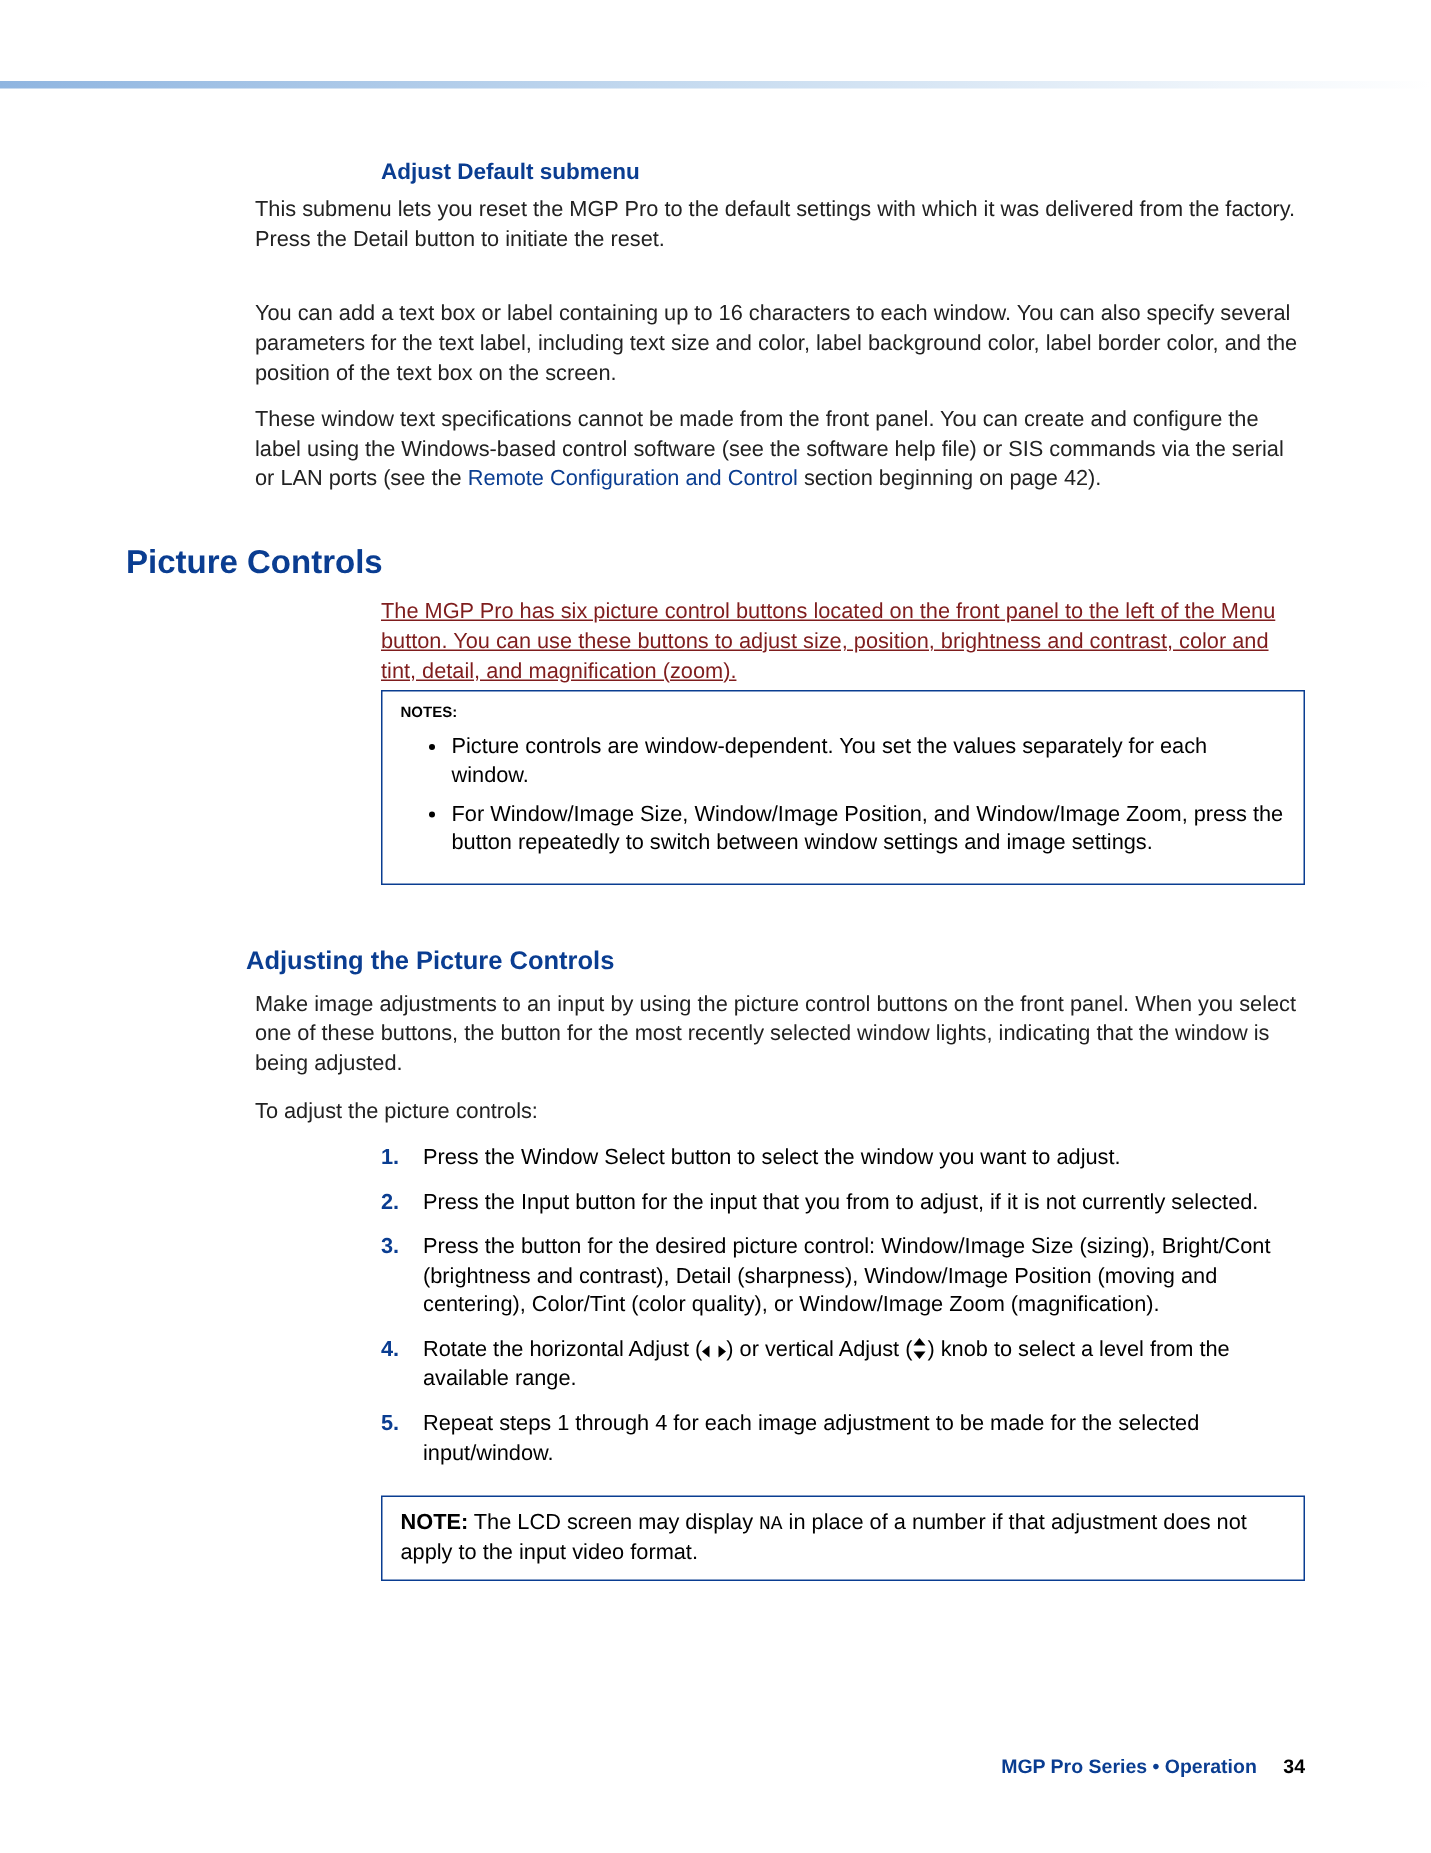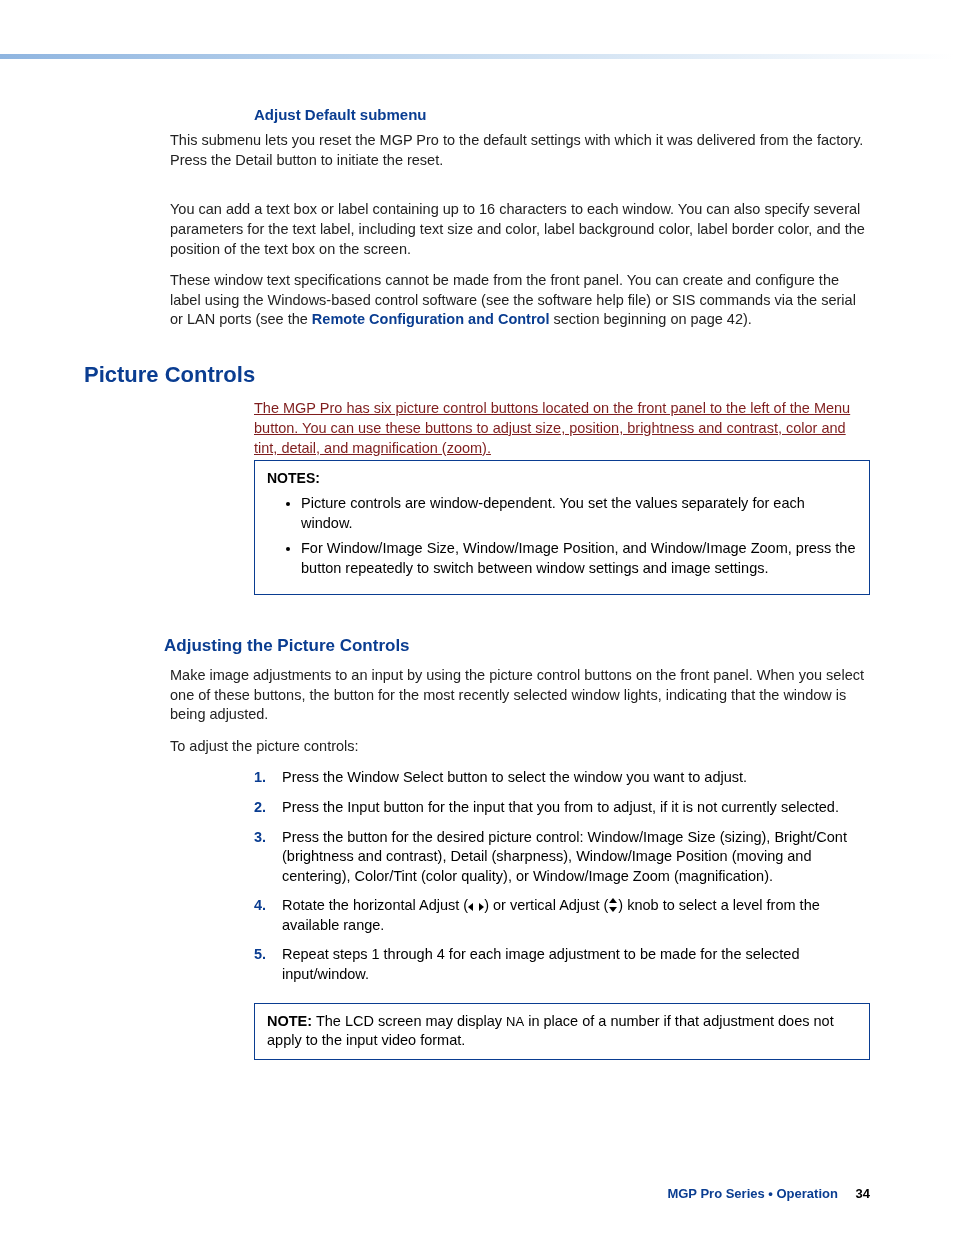--- a/index.html
+++ b/index.html
@@ -13,36 +13,36 @@
     height: 1235px;
     position: relative;
   }
   .topbar { position: absolute; top: 54px; left: 0; right: 0; height: 5px; background: linear-gradient(to right, #8fb5e0 0%, #c8dcf0 50%, #fff 100%); }
   .page { padding: 105px 84px 0 84px; }
   .h4 { font-weight: bold; color: #0a3d91; font-size: 15px; margin-left: 170px; margin-bottom: 6px; }
   .h3 { font-weight: bold; color: #0a3d91; font-size: 17px; margin-left: 80px; margin-bottom: 8px; }
   .h2 { font-weight: bold; color: #0a3d91; font-size: 22px; margin-bottom: 10px; }
   .body { margin-left: 86px; margin-bottom: 12px; color: #222; }
   .body2 { margin-left: 170px; margin-bottom: 2px; color: #7f1d1d; text-decoration: underline; }
-  .link { font-weight: bold; color: #0a3d91; cursor: pointer; }
+  .link { font-weight: normal; color: #0a3d91; cursor: pointer; }
   .notesbox { border: 1.5px solid #0a3d91; margin-left: 170px; padding: 8px 12px 10px 12px; margin-bottom: 14px; }
-  .notesbox .label { font-weight: bold; font-size: 14px; margin-bottom: 6px; }
+  .notesbox .label { font-weight: bold; font-size: 10px; margin-bottom: 6px; }
   .notesbox ul { list-style: disc; padding-left: 34px; }
   .notesbox ul li { margin-bottom: 6px; }
   .notebox2 { border: 1.5px solid #0a3d91; margin-left: 170px; padding: 8px 12px; }
   .notebox2 .label { font-weight: bold; }
   ol.steps { margin-left: 170px; padding-left: 0; list-style: none; counter-reset: step; }
   ol.steps li { position: relative; padding-left: 28px; margin-bottom: 10px; counter-increment: step; }
   ol.steps li::before { content: counter(step) "."; position: absolute; left: 0; top: 0; font-weight: bold; color: #0a3d91; }
-  .footer { position: absolute; bottom: 32px; right: 84px; font-size: 13px; }
+  .footer { position: absolute; bottom: 48px; right: 84px; font-size: 13px; }
   .footer-title { font-weight: bold; color: #0a3d91; }
   .footer-page { font-weight: bold; color: #000; margin-left: 14px; }
   .spacer-sm { height: 18px; }
   .spacer-md { height: 26px; }
-  .na { font-family: Liberation Sans, sans-serif; font-size: 13px; }
+  .na { font-family: Liberation Mono, monospace; font-size: 13px; }
   svg.inline-icon { display: inline-block; vertical-align: -2px; }
 </style>
 </head>
 <body>
 
 <div class="topbar"></div>
 
 <div class="page">
 
   <div class="h4">Adjust Default submenu</div>

